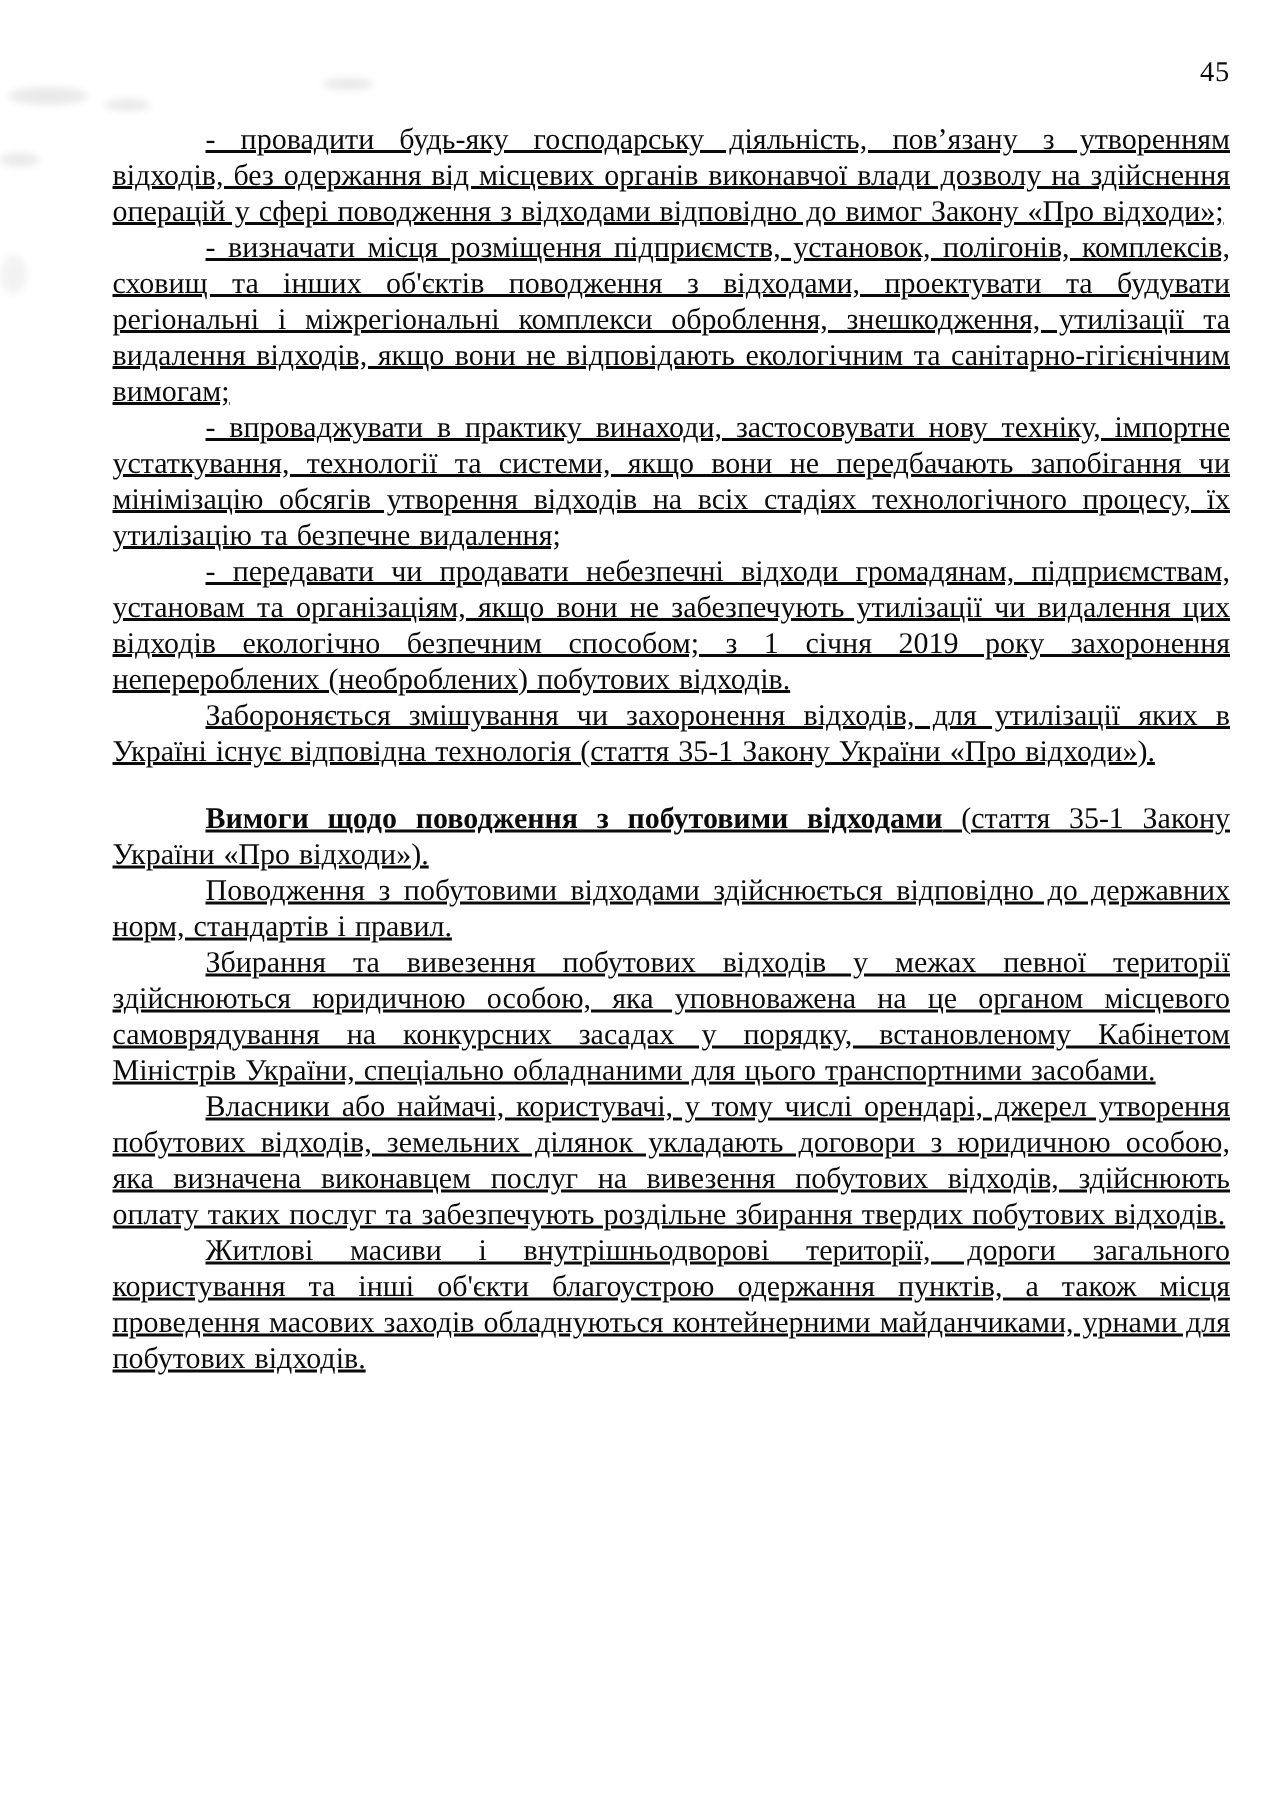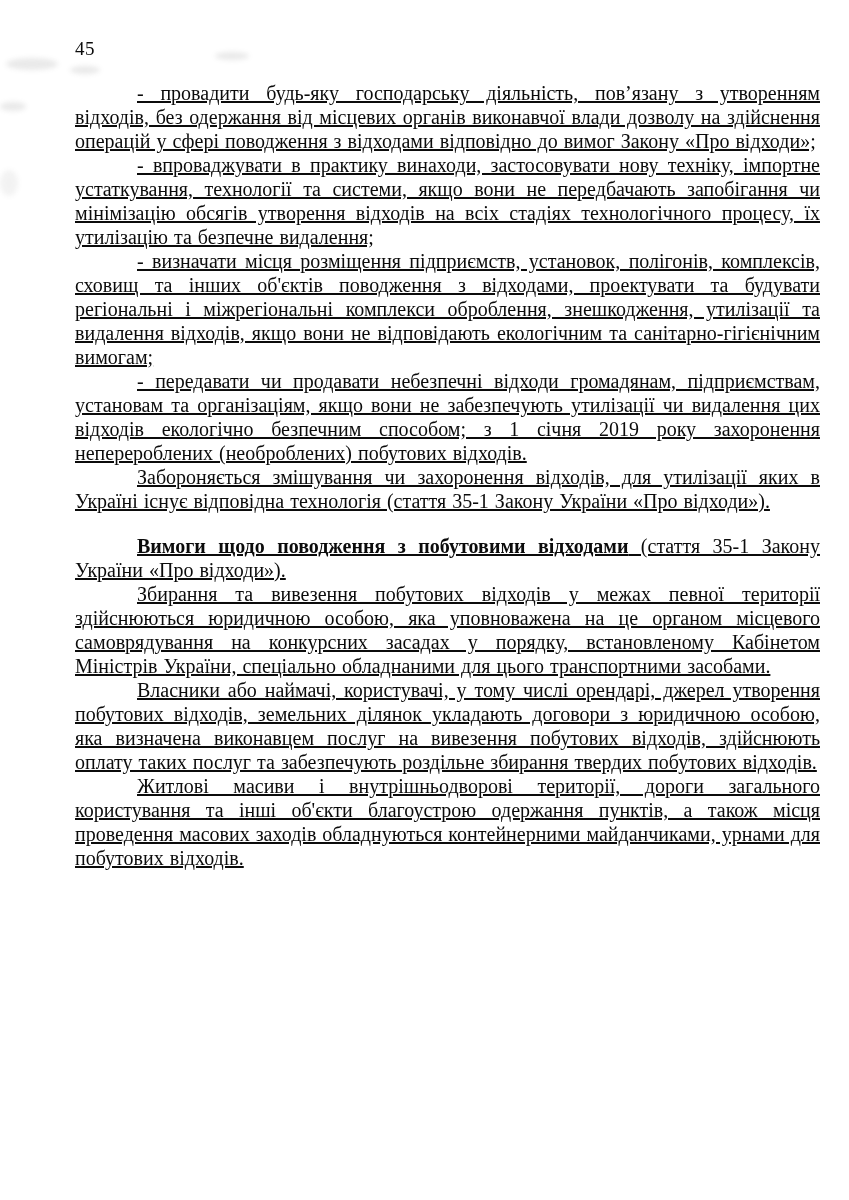--- a/index.html
+++ b/index.html
@@ -16,21 +16,21 @@
     font-family: "Liberation Serif", "DejaVu Serif", serif;
     color: #0b0b0b;
   }
   .text-column {
     position: absolute;
     left: 75px;
     top: 38px;
     width: 745px;
   }
   .page-number {
-    text-align: left;
+    text-align: right;
     font-size: 19px;
     line-height: 21px;
     margin: 0 0 22px 0;
     letter-spacing: 0.5px;
   }
   .content p {
     margin: 0;
     font-size: 20px;
     line-height: 24px;
     text-align: justify;
@@ -68,25 +68,26 @@
   <div class="noise n2"></div>
   <div class="noise n3"></div>
   <div class="noise n4"></div>
   <div class="noise n5"></div>
 
   <div class="text-column">
     <div class="page-number">45</div>
 
     <div class="content">
       <p>- провадити будь-яку господарську діяльність, пов’язану з утворенням відходів, без одержання від місцевих органів виконавчої влади дозволу на здійснення операцій у сфері поводження з відходами відповідно до вимог Закону «Про відходи»;</p>
+      <p>- визначати місця розміщення підприємств, установок, полігонів, комплексів, сховищ та інших об'єктів поводження з відходами, проектувати та будувати регіональні і міжрегіональні комплекси оброблення, знешкодження, утилізації та видалення відходів, якщо вони не відповідають екологічним та санітарно-гігієнічним вимогам;</p>
       <p>- впроваджувати в практику винаходи, застосовувати нову техніку, імпортне устаткування, технології та системи, якщо вони не передбачають запобігання чи мінімізацію обсягів утворення відходів на всіх стадіях технологічного процесу, їх утилізацію та безпечне видалення;</p>
-      <p>- визначати місця розміщення підприємств, установок, полігонів, комплексів, сховищ та інших об'єктів поводження з відходами, проектувати та будувати регіональні і міжрегіональні комплекси оброблення, знешкодження, утилізації та видалення відходів, якщо вони не відповідають екологічним та санітарно-гігієнічним вимогам;</p>
       <p>- передавати чи продавати небезпечні відходи громадянам, підприємствам, установам та організаціям, якщо вони не забезпечують утилізації чи видалення цих відходів екологічно безпечним способом; з 1 січня 2019 року захоронення неперероблених (необроблених) побутових відходів.</p>
       <p>Забороняється змішування чи захоронення відходів, для утилізації яких в Україні існує відповідна технологія (стаття 35-1 Закону України «Про відходи»).</p>
 
       <p class="para-heading"><span class="lead-bold">Вимоги щодо поводження з побутовими відходами</span><span> (стаття 35-1 Закону України «Про відходи»).</span></p>
 
+      <p>Поводження з побутовими відходами здійснюється відповідно до державних норм, стандартів і правил.</p>
       <p>Збирання та вивезення побутових відходів у межах певної території здійснюються юридичною особою, яка уповноважена на це органом місцевого самоврядування на конкурсних засадах у порядку, встановленому Кабінетом Міністрів України, спеціально обладнаними для цього транспортними засобами.</p>
       <p>Власники або наймачі, користувачі, у тому числі орендарі, джерел утворення побутових відходів, земельних ділянок укладають договори з юридичною особою, яка визначена виконавцем послуг на вивезення побутових відходів, здійснюють оплату таких послуг та забезпечують роздільне збирання твердих побутових відходів.</p>
       <p>Житлові масиви і внутрішньодворові території, дороги загального користування та інші об'єкти благоустрою одержання пунктів, а також місця проведення масових заходів обладнуються контейнерними майданчиками, урнами для побутових відходів.</p>
     </div>
   </div>
 </div>
 
 </body></html>

